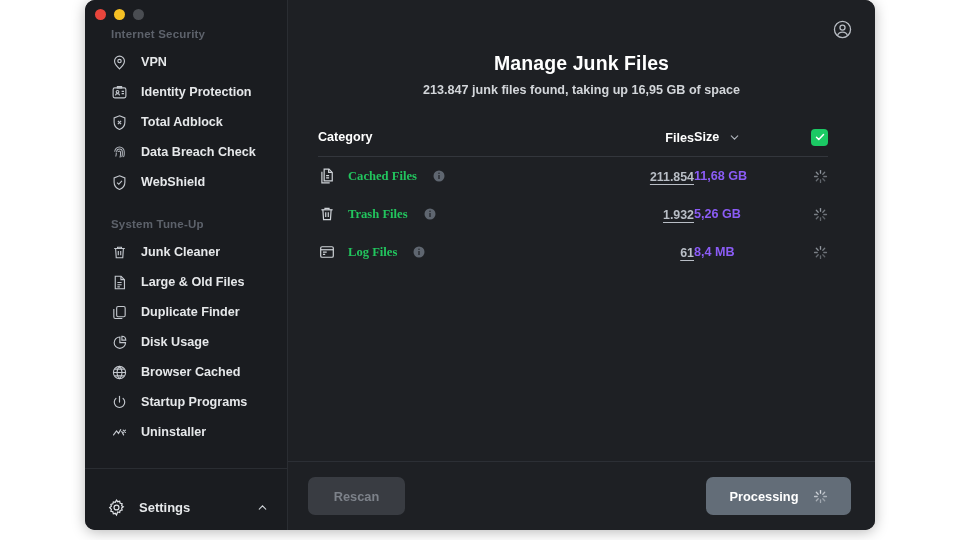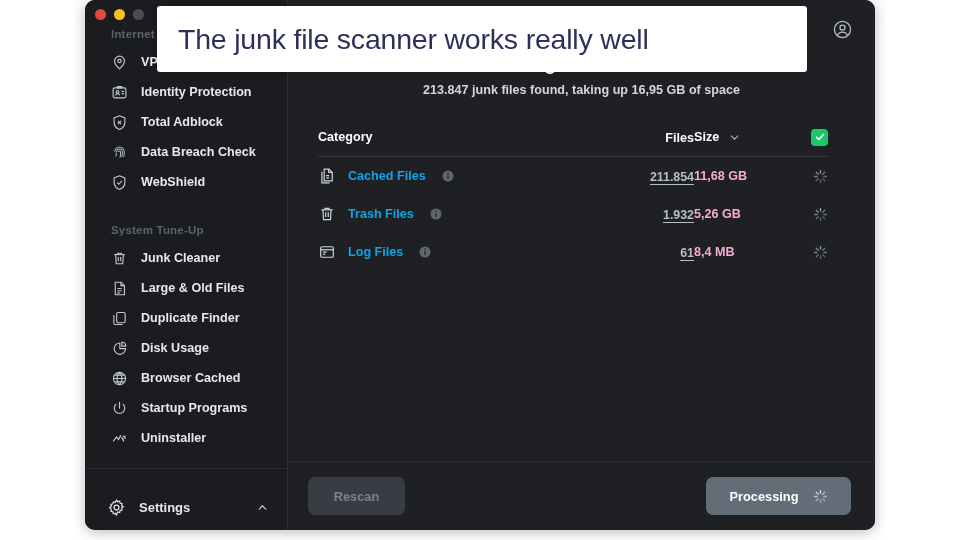--- a/index.html
+++ b/index.html
@@ -42,21 +42,21 @@
   .dot.grey { background: #4a4d52; }
 
   .section-label {
     color: #5d626b;
     font-size: 11.5px;
     font-weight: 700;
     letter-spacing: .2px;
     padding: 0 0 7px 26px;
   }
   .sidebar-section.first { margin-top: 6px; }
-  .sidebar-section.second { margin-top: 27px; }
+  .sidebar-section.second { margin-top: 21px; }
 
   .nav-item {
     display: flex; align-items: center;
     gap: 13px;
     height: 30px;
     padding-left: 26px;
     color: #e6e8ea;
     font-size: 12.6px;
     font-weight: 700;
     cursor: default;
@@ -128,29 +128,29 @@
 
   .checkbox-all {
     width: 17px; height: 17px; border-radius: 4px;
     background: #1bc964;
     display: flex; align-items: center; justify-content: center;
   }
   .checkbox-all svg { width: 12px; height: 12px; display:block; }
 
   .row-icon { width: 18px; height: 18px; flex: 0 0 18px; }
   .row-icon svg { width: 18px; height: 18px; display: block; }
-  .row-name { color: #0ea5e9; font-size: 12.6px; font-weight: 700; }
+  .row-name { color: #22c55e; font-size: 12.6px; font-weight: 700; font-family: Liberation Serif, serif; }
   .info-icon { width: 12px; height: 12px; flex: 0 0 12px; margin-left: 4px; }
   .info-icon svg { width: 12px; height: 12px; display: block; }
 
   .cell-files {
     color: #b9bec6; font-size: 12.4px; font-weight: 700;
     text-decoration: underline; text-underline-offset: 3px;
   }
-  .cell-size { color: #f9a8d4; font-size: 12.6px; font-weight: 700; }
+  .cell-size { color: #8b5cf6; font-size: 12.6px; font-weight: 700; }
 
   .spinner { width: 15px; height: 15px; }
   .spinner svg { width: 15px; height: 15px; display: block; }
 
   
   .footer {
     margin-top: auto;
     border-top: 1px solid #2c2f35;
     height: 69px;
     display: flex; align-items: center; justify-content: space-between;
@@ -545,17 +545,14 @@
               <path d="M15.7 15.7l3 3" opacity=".45"></path>
               <path d="M18.7 5.3l-3 3" opacity=".7"></path>
               <path d="M8.3 15.7l-3 3" opacity=".55"></path>
             </svg>
           </span>
         </div>
       </div>
     </div>
   </div>
 
-  <div class="caption">
-    <span class="caption-text">The junk file scanner works really well</span>
-  </div>
 
 </div>
 
 </body></html>

